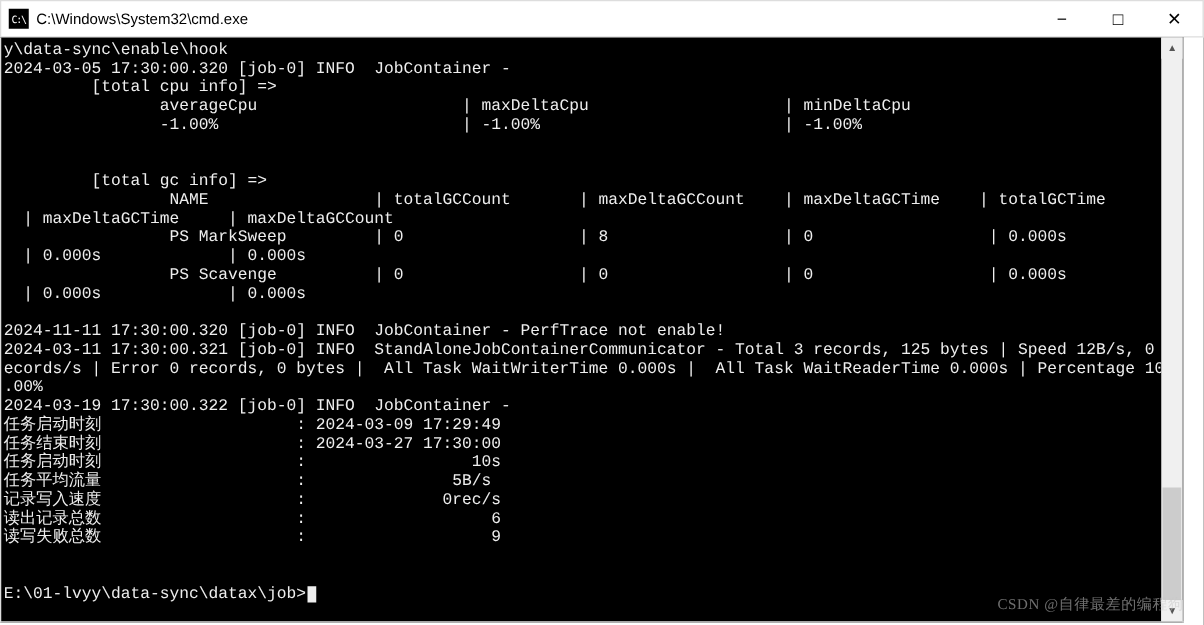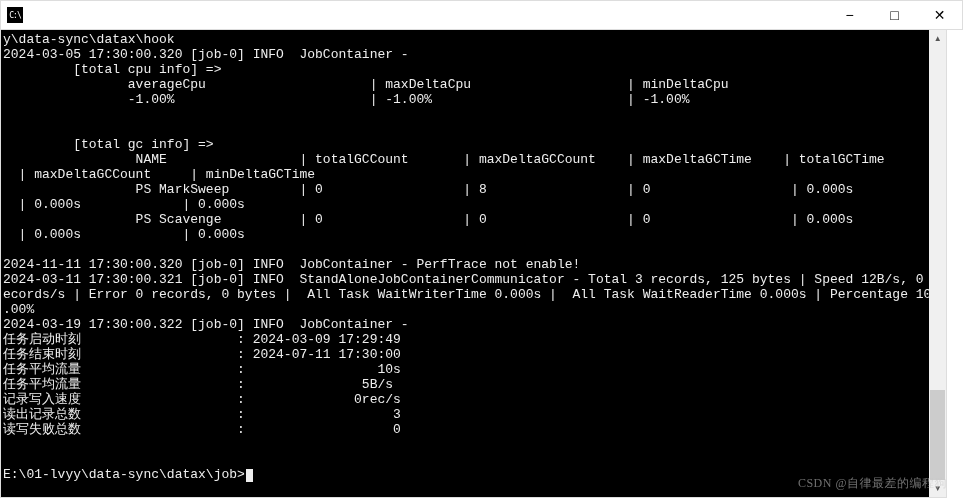--- a/index.html
+++ b/index.html
@@ -104,54 +104,55 @@
     background:#eee;
     vertical-align:text-bottom;
     margin-left:1px;
   }
 </style>
 </head>
 <body>
 
 <div class="titlebar">
   <span class="tb-icon">C:\</span>
+  <span class="tb-title">C:\Windows\System32\cmd.exe</span>
   <span class="tb-spacer"></span>
   <div class="tb-btn">−</div>
   <div class="tb-btn">□</div>
   <div class="tb-btn close">✕</div>
 </div>
 
 <div class="terminal-wrap">
-  <div class="terminal"><span>y\data-sync\datax\hook</span>
+  <div class="terminal"><span>y\data-sync\enable\hook</span>
 <span>2024-03-05 17:30:00.320 [job-0] INFO  JobContainer -</span>
 <span>         [total cpu info] =&gt;</span>
 <span>                averageCpu                     | maxDeltaCpu                    | minDeltaCpu</span>
 <span>                -1.00%                         | -1.00%                         | -1.00%</span>
 <span> </span>
 <span> </span>
 <span>         [total gc info] =&gt;</span>
 <span>                 NAME                 | totalGCCount       | maxDeltaGCCount    | maxDeltaGCTime    | totalGCTime</span>
-<span>  | maxDeltaGCCount     | minDeltaGCTime</span>
+<span>  | maxDeltaGCTime     | maxDeltaGCCount</span>
 <span>                 PS MarkSweep         | 0                  | 8                  | 0                  | 0.000s</span>
 <span>  | 0.000s             | 0.000s</span>
 <span>                 PS Scavenge          | 0                  | 0                  | 0                  | 0.000s</span>
 <span>  | 0.000s             | 0.000s</span>
 <span> </span>
 <span>2024-11-11 17:30:00.320 [job-0] INFO  JobContainer - PerfTrace not enable!</span>
 <span>2024-03-11 17:30:00.321 [job-0] INFO  StandAloneJobContainerCommunicator - Total 3 records, 125 bytes | Speed 12B/s, 0 r</span>
 <span>ecords/s | Error 0 records, 0 bytes |  All Task WaitWriterTime 0.000s |  All Task WaitReaderTime 0.000s | Percentage 100</span>
 <span>.00%</span>
 <span>2024-03-19 17:30:00.322 [job-0] INFO  JobContainer -</span>
 <span>任务启动时刻                    : 2024-03-09 17:29:49</span>
-<span>任务结束时刻                    : 2024-07-11 17:30:00</span>
-<span>任务平均流量                    :                 10s</span>
+<span>任务结束时刻                    : 2024-03-27 17:30:00</span>
+<span>任务启动时刻                    :                 10s</span>
 <span>任务平均流量                    :               5B/s</span>
 <span>记录写入速度                    :              0rec/s</span>
-<span>读出记录总数                    :                   3</span>
-<span>读写失败总数                    :                   0</span>
+<span>读出记录总数                    :                   6</span>
+<span>读写失败总数                    :                   9</span>
 <span> </span>
 <span> </span>
 <span>E:\01-lvyy\data-sync\datax\job&gt;</span><span class="cursor"></span></div>
   <div class="scrollbar">
     <div class="scroll-btn scroll-up">▲</div>
     <div class="scroll-thumb"></div>
     <div class="scroll-btn scroll-down">▼</div>
   </div>
 </div>
 

